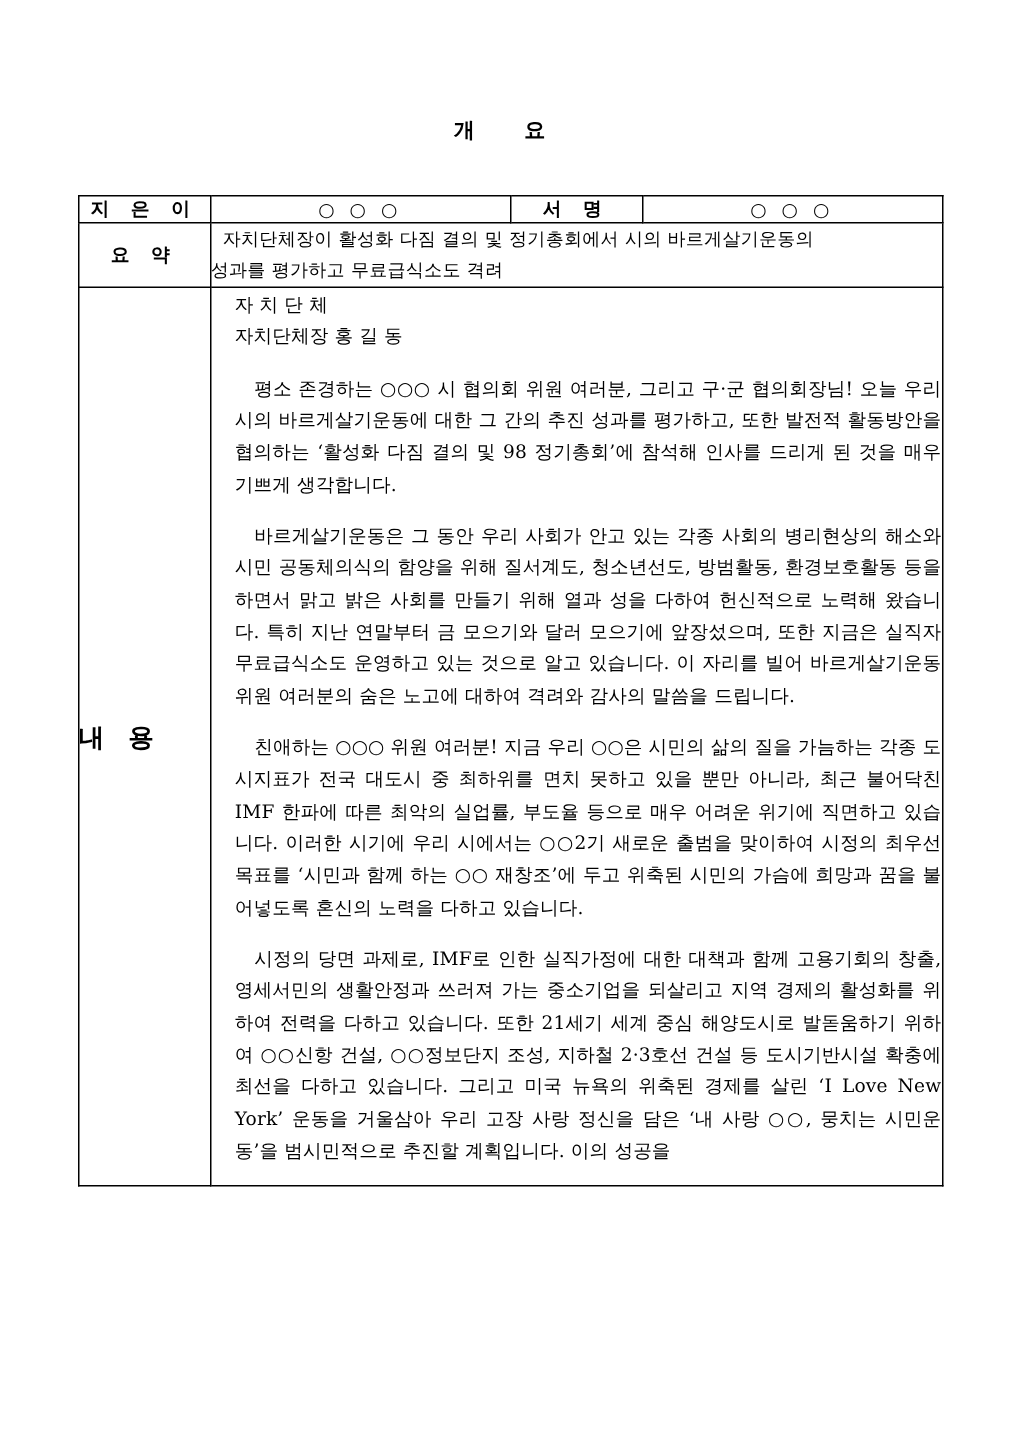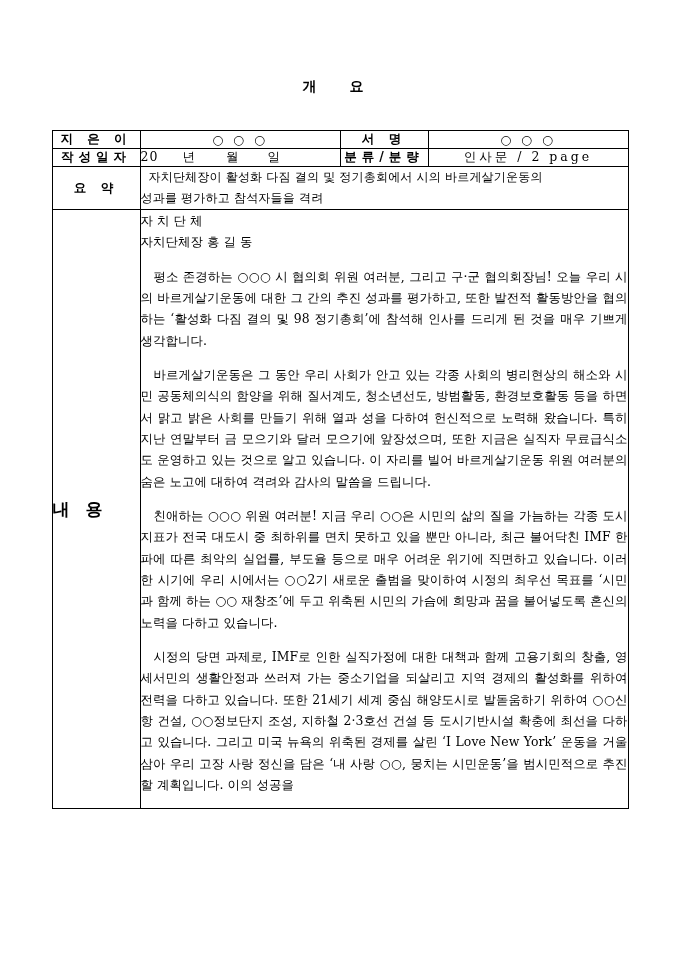--- a/index.html
+++ b/index.html
@@ -86,20 +86,21 @@
     line-height: 1.72;
     padding: 22px 22px 26px 22px;
     font-family: "DejaVu Serif", "Liberation Serif", serif;
     text-align: justify;
     letter-spacing: 0.1px;
     vertical-align: top;
   }
   .body-cell p {
     margin: 0 0 13px 0;
     text-indent: 13px;
+    padding-left: 16px;
   }
   .body-cell p.noindent {
     text-indent: 0;
     margin-bottom: 0;
   }
   .body-cell p.noindent2 {
     text-indent: 0;
     margin-bottom: 13px;
   }
   .label-vert {
@@ -130,32 +131,24 @@
         <col class="col-val2">
     </colgroup>
     <tbody>
       <tr>
         <td class="lbl">지 은 이</td>
         <td class="val-center">○ ○ ○</td>
         <td class="lbl">서      명</td>
         <td class="val-center">○ ○ ○</td>
       </tr>
       <tr>
-        <td class="lbl">작성일자</td>
-        <td class="date-row">
-          <span>20</span><span class="sp1">년</span><span class="sp2">월</span><span class="sp3">일</span>
-        </td>
-        <td class="lbl">분류/분량</td>
-        <td class="val-center">인사문 / 2 page</td>
-      </tr>
-      <tr>
         <td class="lbl">요      약</td>
         <td class="summary-cell" colspan="3">
           <span class="indent">자치단체장이  활성화 다짐 결의 및 정기총회에서 시의  바르게살기운동의</span>
-          <span>성과를 평가하고 참석자들을 격려</span>
+          <span>성과를 평가하고 무료급식소도 격려</span>
         </td>
       </tr>
       <tr>
         <td class="label-vert">내      용</td>
         <td class="body-cell" colspan="3">
           <p class="noindent">자 치 단 체</p>
           <p class="noindent2">자치단체장  홍 길 동</p>
           <p>평소 존경하는 ○○○ 시 협의회 위원 여러분, 그리고 구·군 협의회장님! 오늘 우리 시의 바르게살기운동에 대한 그 간의 추진 성과를 평가하고, 또한 발전적 활동방안을 협의하는 ‘활성화 다짐 결의 및 98 정기총회’에 참석해 인사를 드리게 된 것을 매우 기쁘게 생각합니다.</p>
           <p>바르게살기운동은 그 동안 우리 사회가 안고 있는 각종 사회의 병리현상의 해소와 시민 공동체의식의 함양을 위해 질서계도, 청소년선도, 방범활동, 환경보호활동 등을 하면서 맑고 밝은 사회를 만들기 위해 열과 성을 다하여 헌신적으로 노력해 왔습니다. 특히 지난 연말부터 금 모으기와 달러 모으기에 앞장섰으며, 또한 지금은 실직자 무료급식소도 운영하고 있는 것으로 알고 있습니다. 이 자리를 빌어 바르게살기운동 위원 여러분의 숨은 노고에 대하여 격려와 감사의 말씀을 드립니다.</p>
           <p>친애하는 ○○○ 위원 여러분! 지금 우리 ○○은 시민의 삶의 질을 가늠하는 각종 도시지표가 전국 대도시 중 최하위를 면치 못하고 있을 뿐만 아니라, 최근 불어닥친 IMF 한파에 따른 최악의 실업률, 부도율 등으로 매우 어려운 위기에 직면하고 있습니다. 이러한 시기에 우리 시에서는 ○○2기 새로운 출범을 맞이하여 시정의 최우선 목표를 ‘시민과 함께 하는 ○○ 재창조’에 두고 위축된 시민의 가슴에 희망과 꿈을 불어넣도록 혼신의 노력을 다하고 있습니다.</p>

